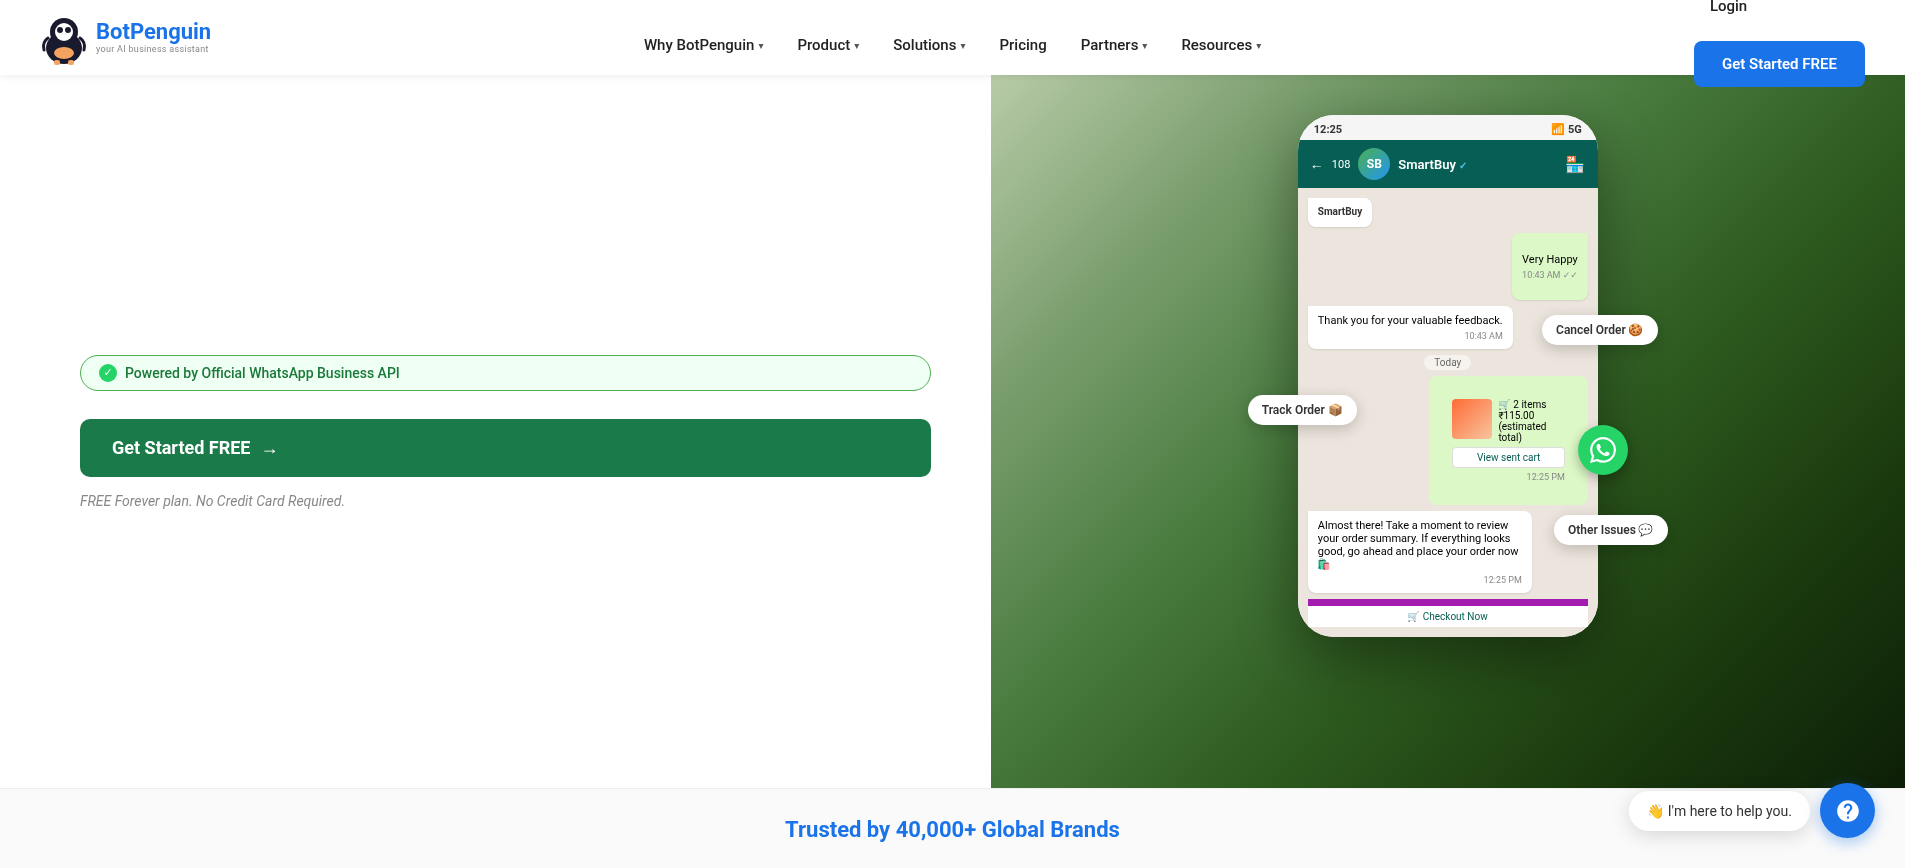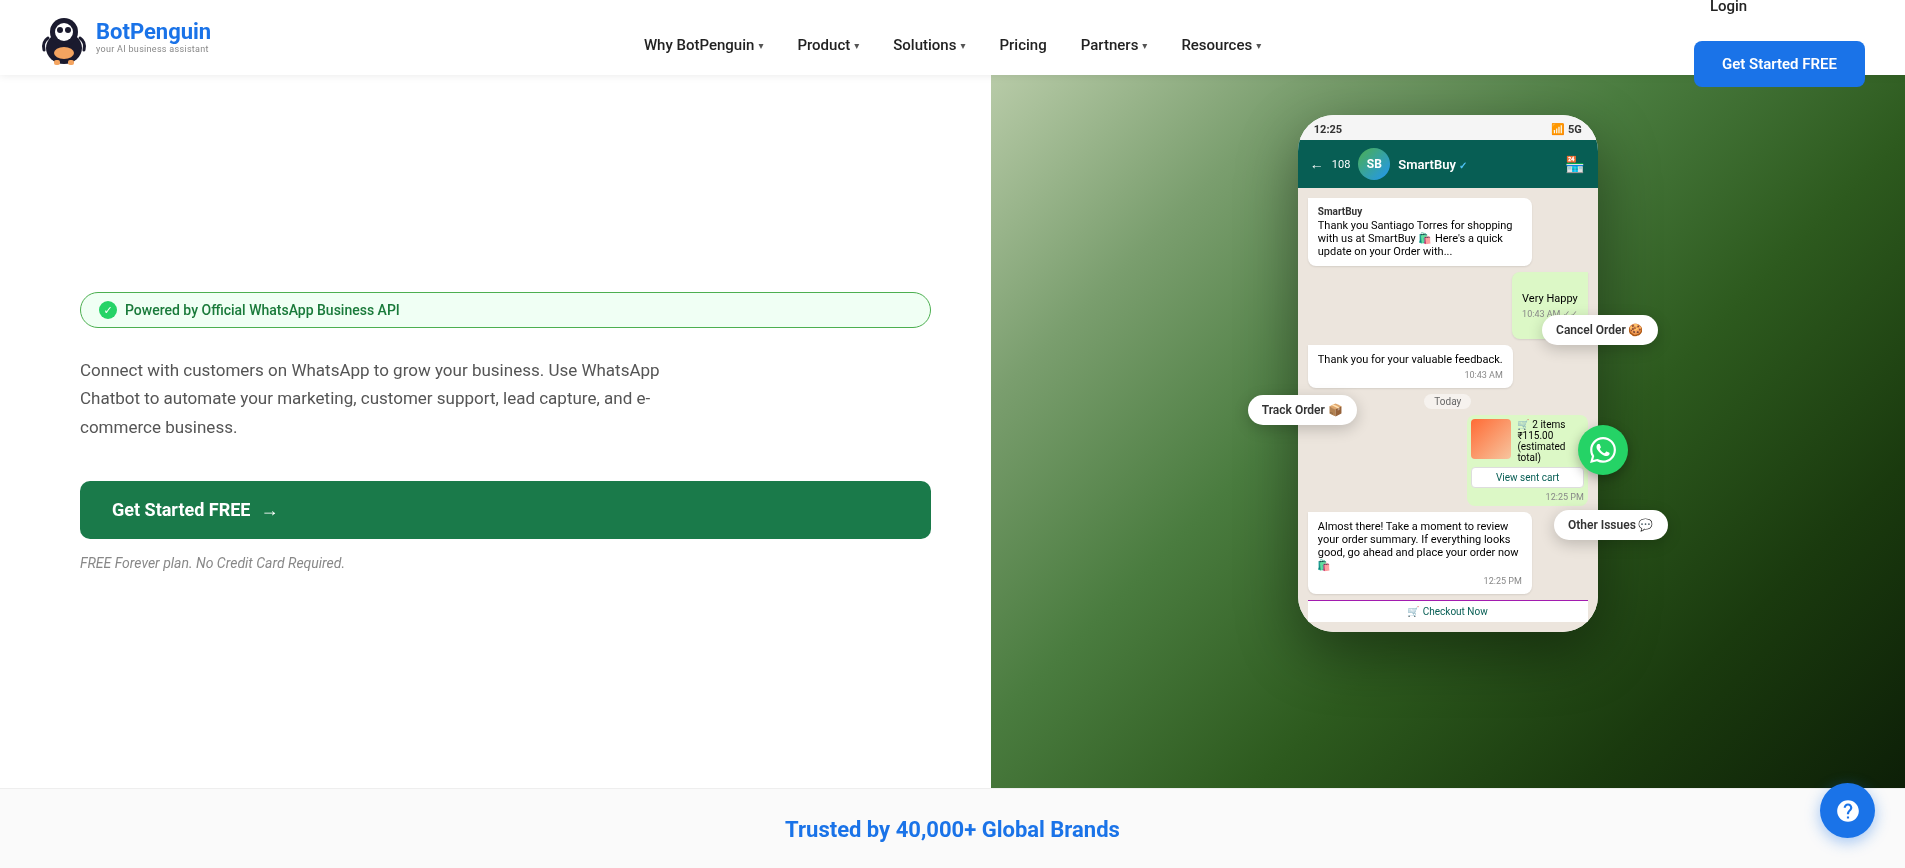--- a/index.html
+++ b/index.html
@@ -202,21 +202,21 @@
       font-size: 10px;
       color: #666;
       background: rgba(255,255,255,0.5);
       border-radius: 10px;
       padding: 2px 10px;
       align-self: center;
     }
     .cart-bubble {
       background: #dcf8c6;
       border-radius: 8px;
-      padding: 4px;
+      padding: 23px;
       max-width: 80%;
       align-self: flex-end;
     }
     .cart-item-img {
       width: 40px; height: 40px;
       background: linear-gradient(135deg, #ff6b35, #f7c59f);
       border-radius: 4px;
       float: left;
       margin-right: 6px;
     }
@@ -448,21 +448,20 @@
 </nav>
 
 <section class="hero">
   <div class="hero-left">
     <div class="powered-badge">
       <div class="wa-badge-icon">✓</div>
       <span>Powered by Official WhatsApp Business API</span>
     </div>
 
 
-    <p class="hero-desc">Connect with customers on WhatsApp to grow your business. Use WhatsApp Chatbot to automate your marketing, customer support, lead capture, and e-commerce business.</p>
 
     <a href="#" class="cta-hero-btn">
       <span>Get Started FREE</span>
       <span class="cta-arrow">→</span>
     </a>
 
     <p class="free-note">FREE Forever plan. No Credit Card Required.</p>
   </div>
 
   <div class="hero-right">
@@ -485,21 +484,20 @@
               <span>SmartBuy</span>
               <span class="chat-verified"> ✓</span>
             </div>
           </div>
           <span>🏪</span>
         </div>
 
         <div class="phone-chat-body">
           <div class="chat-bubble-received">
             <div class="bubble-company">SmartBuy</div>
-            <div>Thank you Santiago Torres for shopping with us at SmartBuy 🛍️ Here's a quick update on your Order with...</div>
           </div>
           <div class="chat-bubble-sent">
             <div>Very Happy</div>
             <div class="bubble-time">10:43 AM ✓✓</div>
           </div>
           <div class="chat-bubble-received">
             <div>Thank you for your valuable feedback.</div>
             <div class="bubble-time">10:43 AM</div>
           </div>
           <div class="today-divider">Today</div>
@@ -509,21 +507,21 @@
               <div>🛒 2 items</div>
               <div>₹115.00 (estimated total)</div>
             </div>
             <div class="view-cart-btn">View sent cart</div>
             <div class="bubble-time">12:25 PM</div>
           </div>
           <div class="chat-bubble-received">
             <div>Almost there! Take a moment to review your order summary. If everything looks good, go ahead and place your order now 🛍️</div>
             <div class="bubble-time">12:25 PM</div>
           </div>
-          <div style="background:#fff; border-top:1px solid #a21caf; padding:5px; text-align:center; font-size:10px; color:#075e54;">
+          <div style="background:#fff; border-top:7px solid #a21caf; padding:5px; text-align:center; font-size:10px; color:#075e54;">
             🛒 Checkout Now
           </div>
         </div>
       </div>
 
       <div class="float-label float-track">
         <span>Track Order 📦</span>
       </div>
       <div class="float-label float-cancel">
         <span>Cancel Order 🍪</span>
@@ -541,18 +539,21 @@
   </div>
 </section>
 
 <div class="trusted-section">
   <p class="trusted-text">
     <span>Trusted by </span><span style="color:#1a73e8; font-weight:700;">40,000+</span><span> Global Brands</span>
   </p>
 </div>
 
 <div class="chat-widget">
+  <div class="chat-bubble-widget">
+    <span>👋 I'm here to help you.</span>
+  </div>
   <div class="chat-fab">
     <svg viewBox="0 0 24 24" width="26" height="26" fill="#fff">
         <path d="M12 2C6.48 2 2 6.48 2 12s4.48 10 10 10 10-4.48 10-10S17.52 2 12 2zm1 17h-2v-2h2v2zm2.07-7.75l-.9.92C13.45 12.9 13 13.5 13 15h-2v-.5c0-1.1.45-2.1 1.17-2.83l1.24-1.26c.37-.36.59-.86.59-1.41 0-1.1-.9-2-2-2s-2 .9-2 2H8c0-2.21 1.79-4 4-4s4 1.79 4 4c0 .88-.36 1.68-.93 2.25z"></path>
       </svg>
   </div>
 </div>
 
 </body></html>

